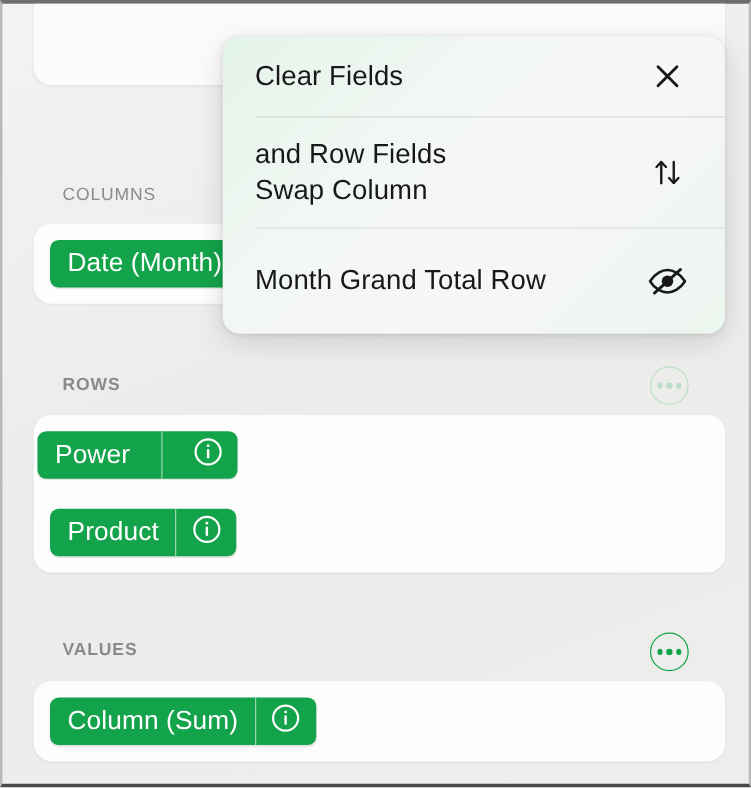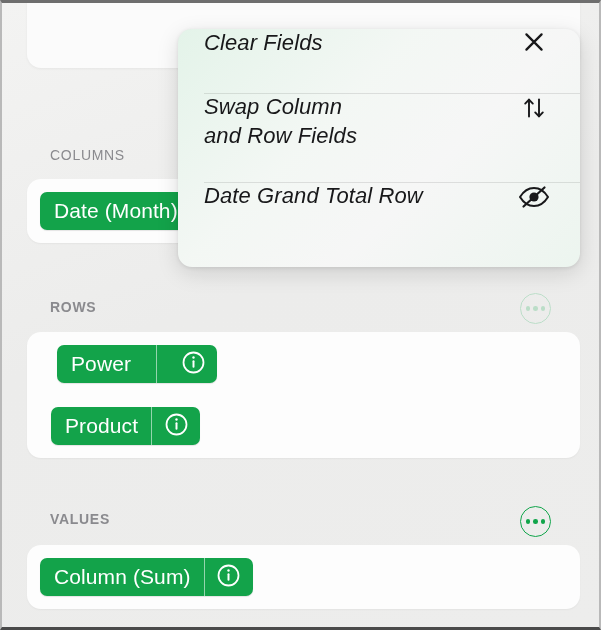--- a/index.html
+++ b/index.html
@@ -128,25 +128,24 @@
     border-radius: 14px;
     overflow: hidden;
     background:
       linear-gradient(135deg, rgba(226,243,232,0.92) 0%, rgba(243,248,244,0.75) 38%, rgba(247,247,247,0.72) 62%, rgba(235,245,238,0.88) 100%),
       #f4f5f4;
     box-shadow: 0 6px 22px rgba(0,0,0,0.13), 0 1px 4px rgba(0,0,0,0.09);
   }
   .menu-item {
     position: relative;
     display: flex;
-    align-items: flex-start;
+    align-items: center;
     justify-content: space-between;
     padding: 0 26px 0 26px;
     box-sizing: border-box;
-    font-style: italic;
   }
   .menu-item + .menu-item::before {
     content: "";
     position: absolute;
     left: 26px;
     right: 0;
     top: 0;
     height: 1px;
     background: rgba(0,0,0,0.10);
   }
@@ -196,35 +195,35 @@
   <div class="section-label" style="left:48px; top:296px;font-weight:bold;">ROWS</div>
 
   <div class="more-btn dimmed" style="left:518px; top:290px;">
     <span class="dot"></span>
     <span class="dot"></span>
     <span class="dot"></span>
   </div>
 
   <div class="card" style="top:329px; height:126px;">
 
-    <div class="pill" style="left:30px; top:13px;gap:12px;">
+    <div class="pill" style="left:3px; top:13px;gap:12px;">
       <div class="pill-label">Power</div>
       <div class="pill-divider"></div>
       <div class="pill-info">
         <span class="info-glyph">
           <svg width="25" height="25" viewBox="0 0 24 24">
             <circle cx="12" cy="12" r="9.6" fill="none" stroke="#ffffff" stroke-width="1.7"></circle>
             <circle cx="12" cy="7.2" r="1.15" fill="#ffffff"></circle>
             <rect x="11.05" y="9.8" width="1.9" height="7.2" rx="0.9" fill="#ffffff"></rect>
           </svg>
         </span>
       </div>
     </div>
 
-    <div class="pill" style="left:24px; top:75px;">
+    <div class="pill" style="left:13px; top:75px;">
       <div class="pill-label">Product</div>
       <div class="pill-divider"></div>
       <div class="pill-info">
         <span class="info-glyph">
           <svg width="25" height="25" viewBox="0 0 24 24">
             <circle cx="12" cy="12" r="9.6" fill="none" stroke="#ffffff" stroke-width="1.7"></circle>
             <circle cx="12" cy="7.2" r="1.15" fill="#ffffff"></circle>
             <rect x="11.05" y="9.8" width="1.9" height="7.2" rx="0.9" fill="#ffffff"></rect>
           </svg>
         </span>
@@ -263,37 +262,37 @@
       <div class="menu-text">Clear Fields</div>
       <div class="menu-icon">
         <svg width="26" height="26" viewBox="0 0 24 24">
           <path d="M5 5 L19 19 M19 5 L5 19" stroke="#18181a" stroke-width="2.1" stroke-linecap="round"></path>
         </svg>
       </div>
     </div>
 
     <div class="menu-item item-swap">
       <div class="menu-text">
+        <div>and Row Fields</div>
         <div>Swap Column</div>
-        <div>and Row Fields</div>
       </div>
       <div class="menu-icon">
         <svg width="30" height="30" viewBox="0 0 30 30">
           <g stroke="#18181a" stroke-width="1.9" fill="none" stroke-linecap="round" stroke-linejoin="round">
             <path d="M10 23.5 L10 6.8"></path>
             <path d="M6.2 10.6 L10 6.6 L13.8 10.6"></path>
             <path d="M20 6.5 L20 23.2"></path>
             <path d="M16.2 19.4 L20 23.4 L23.8 19.4"></path>
           </g>
         </svg>
       </div>
     </div>
 
     <div class="menu-item item-hide">
-      <div class="menu-text">Date Grand Total Row</div>
+      <div class="menu-text">Month Grand Total Row</div>
       <div class="menu-icon">
         <svg width="34" height="30" viewBox="0 0 34 26">
           <g fill="none" stroke="#18181a" stroke-width="2" stroke-linecap="round" stroke-linejoin="round">
             <path d="M3 13 C7 6.5, 13 4, 17 4 C21 4, 27 6.5, 31 13 C27 19.5, 21 22, 17 22 C13 22, 7 19.5, 3 13 Z"></path>
             <circle cx="17" cy="13" r="4.6" fill="#18181a" stroke="none"></circle>
             <path d="M6.5 22.5 L27.5 3.5" stroke="#18181a" stroke-width="2.2"></path>
           </g>
         </svg>
       </div>
     </div>

